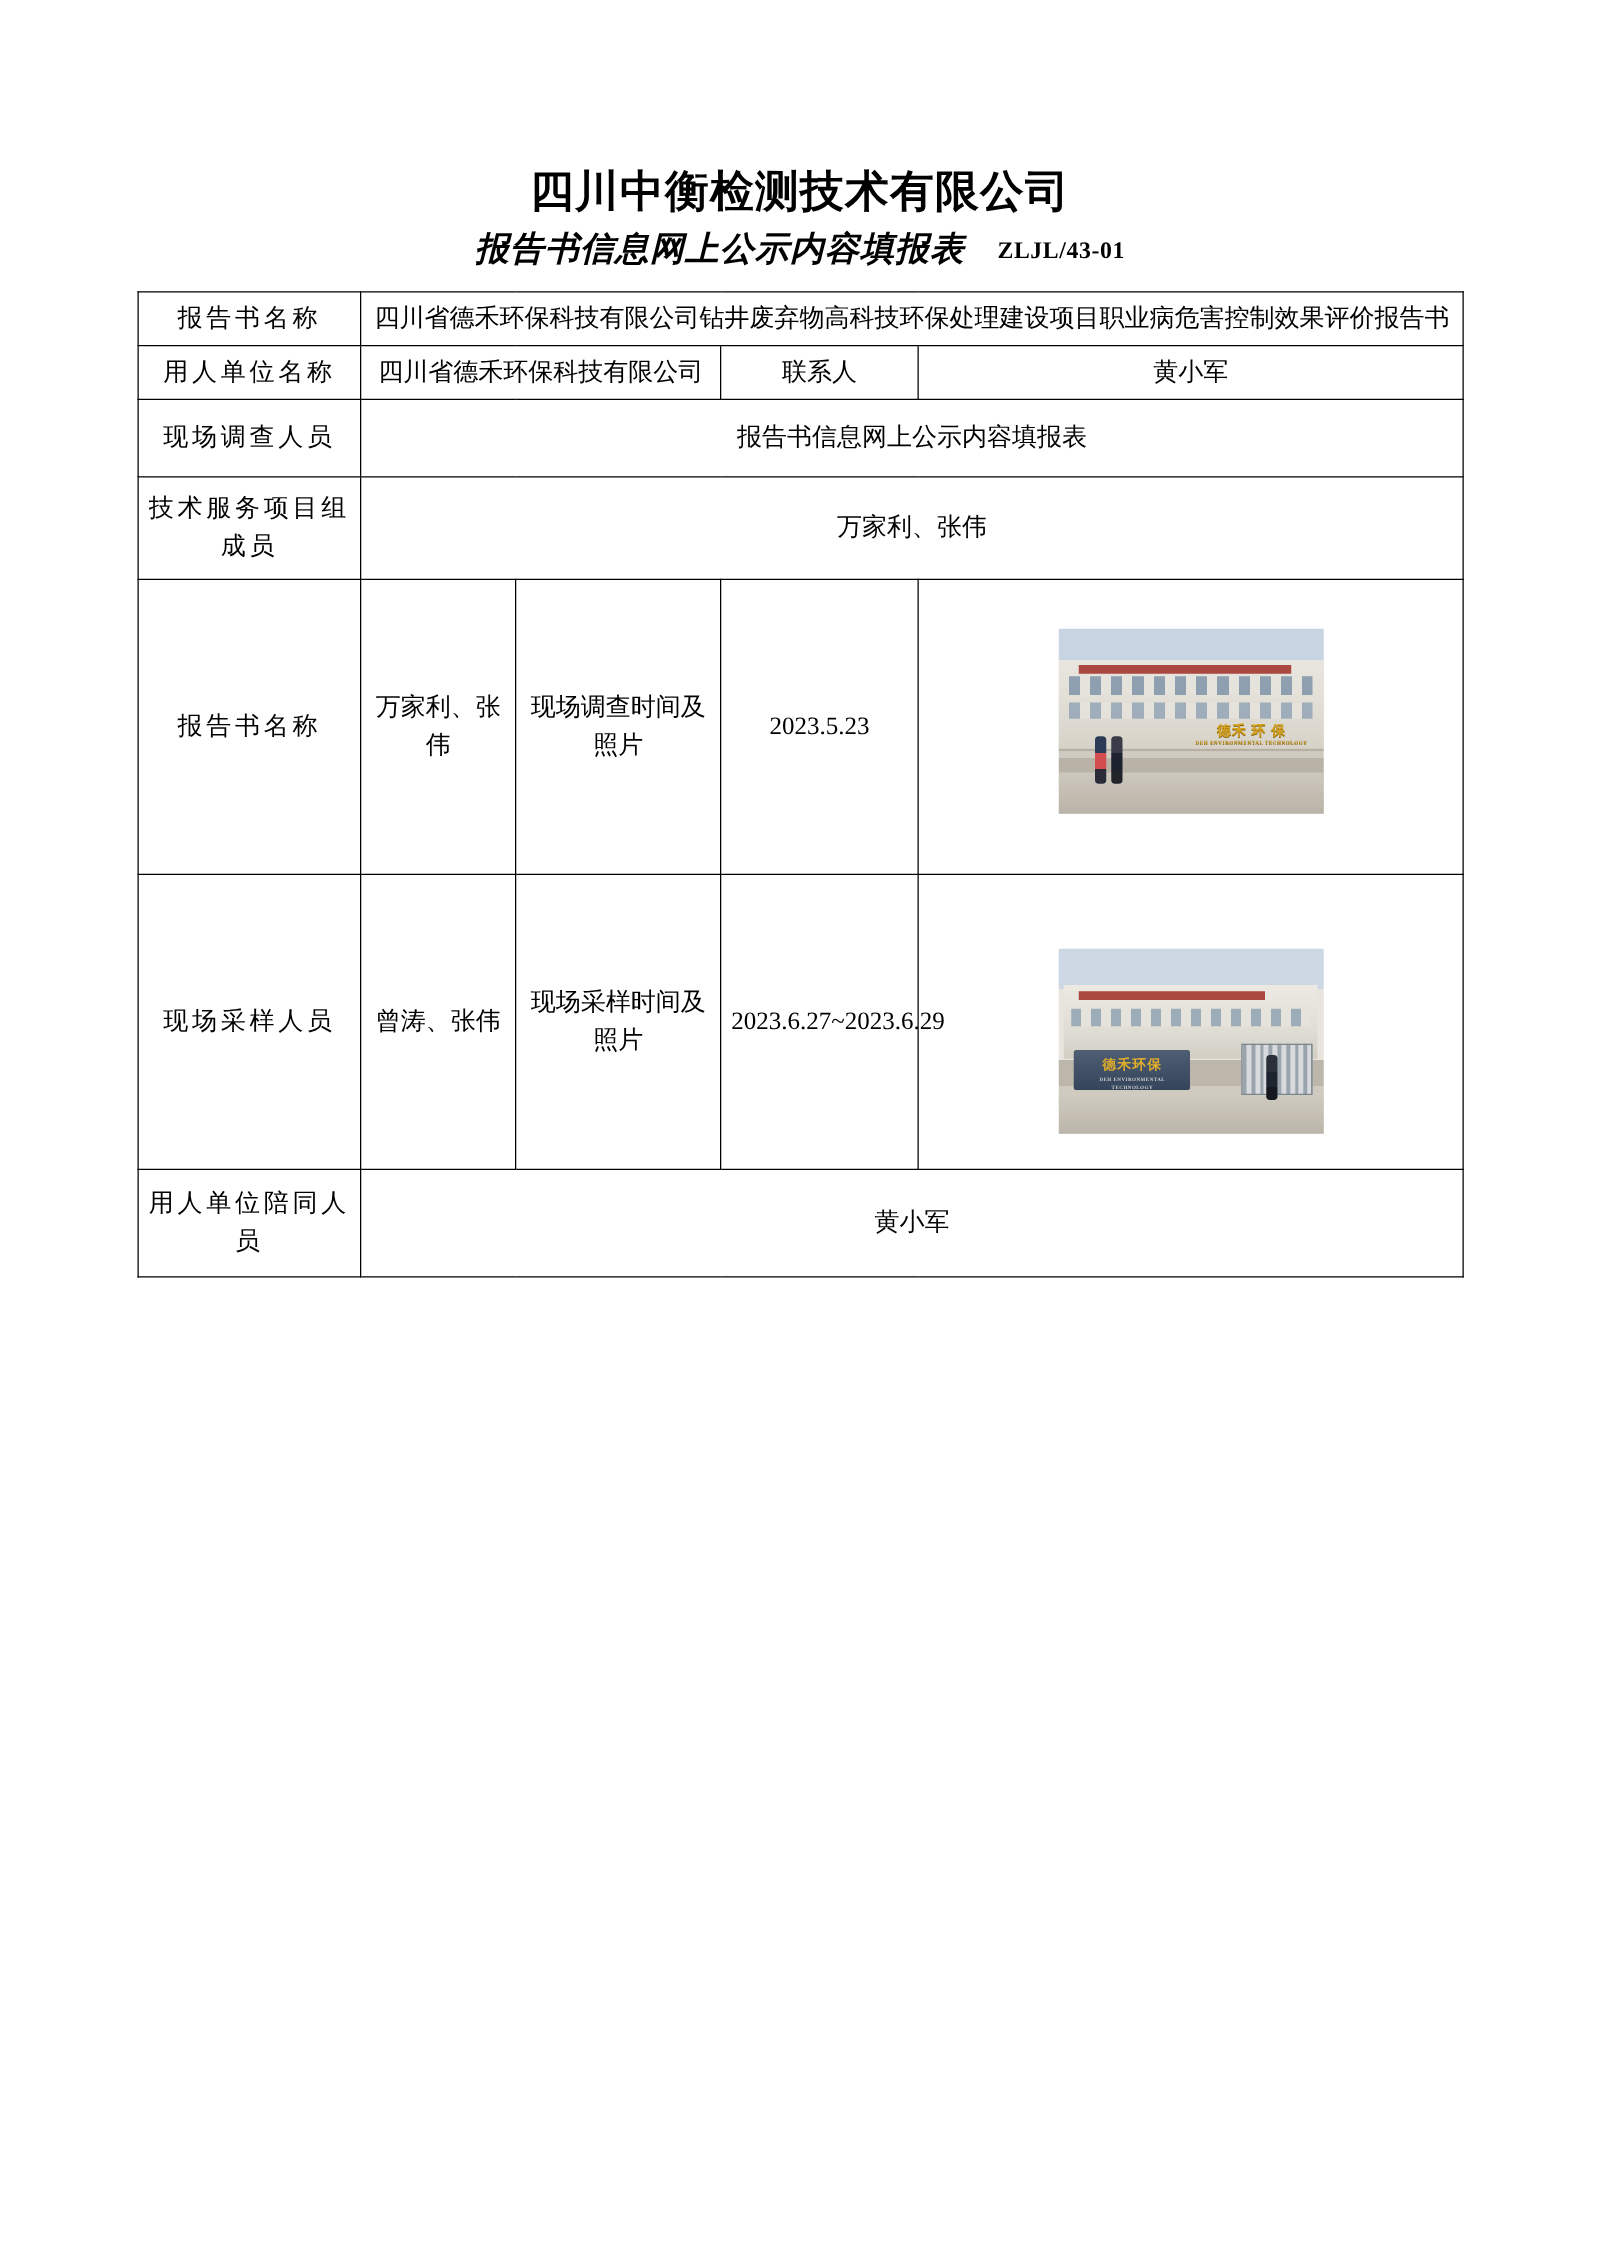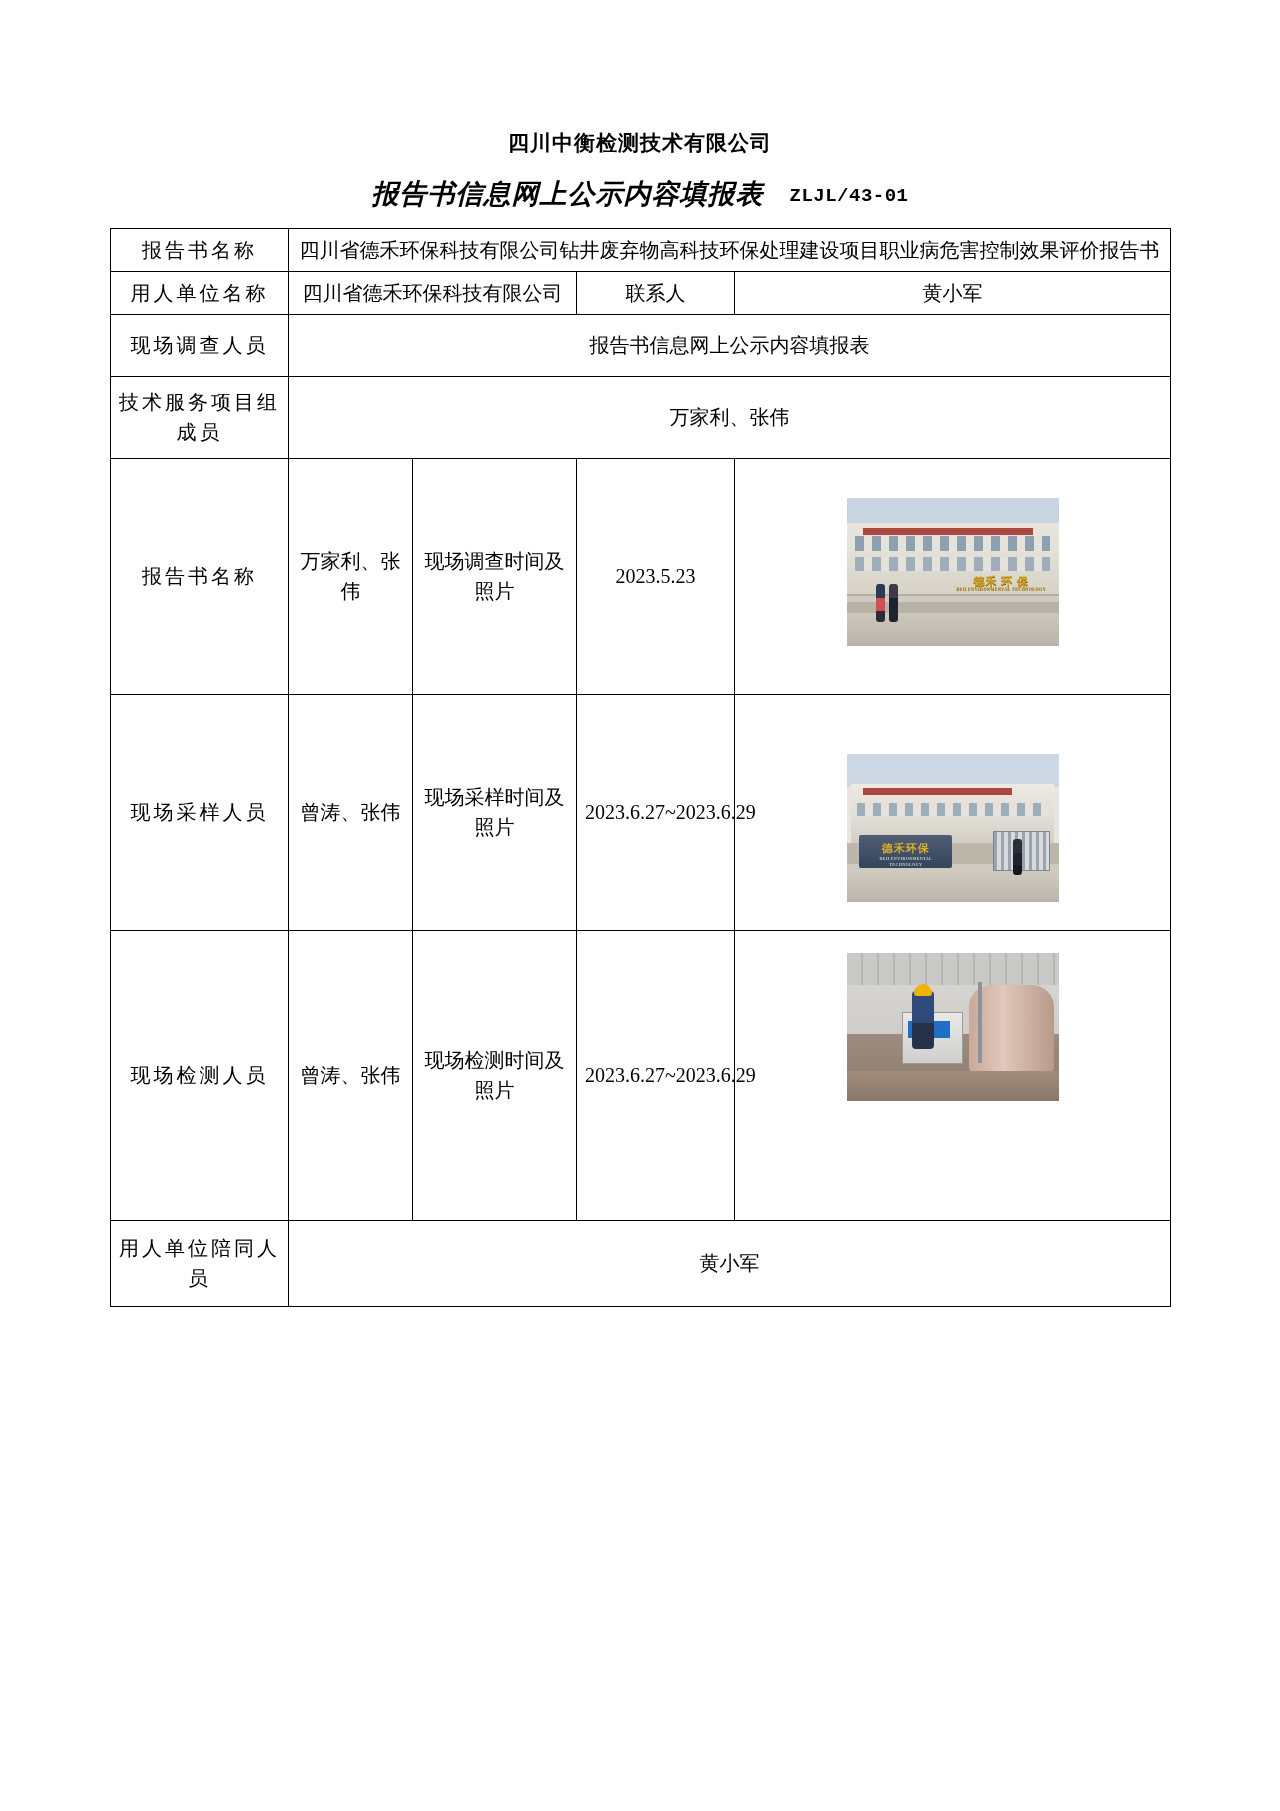--- a/index.html
+++ b/index.html
@@ -16,44 +16,44 @@
   }
   .page {
     width: 1280px;
     height: 1811px;
     box-sizing: border-box;
     padding: 128px 110px 0 110px;
     position: relative;
   }
   .doc-title {
     text-align: center;
-    font-size: 21px;
+    font-size: 35px;
     font-weight: bold;
     letter-spacing: 1px;
     line-height: 1.5;
-    margin: 0 0 16px 0;
+    margin: 0 0 0 0;
   }
   .title-row2 {
     display: flex;
     align-items: baseline;
     justify-content: center;
     gap: 26px;
     margin-bottom: 16px;
   }
   .doc-subtitle {
     font-size: 27px;
     font-weight: bold;
     letter-spacing: 1px;
     font-style: italic;
   }
   .doc-code {
     font-size: 19px;
     font-weight: bold;
     letter-spacing: 0.5px;
-    font-family: Liberation Mono, monospace;
+    font-family: Liberation Serif, serif;
     position: relative;
     top: -2px;
   }
   table.main {
     border-collapse: collapse;
     width: 1060px;
     table-layout: fixed;
     margin: 0 auto;
   }
   table.main td {
@@ -374,38 +374,20 @@
             <div class="ph2-wall-text">
               <span>德禾环保</span>
               <small>DEH ENVIRONMENTAL TECHNOLOGY</small>
             </div>
             <div class="ph2-gate"></div>
             <div class="ph2-person"></div>
           </div>
         </td>
       </tr>
 
-      <tr style="height:290px">
-        <td class="label">现场检测人员</td>
-        <td>曾涛、张伟</td>
-        <td>现场检测时间及照片</td>
-        <td>2023.6.27~2023.6.29</td>
-        <td class="photo-cell" style="vertical-align:top;padding-top:22px">
-          <div class="photo photo3">
-            <div class="ph3-ceiling"></div>
-            <div class="ph3-tank"></div>
-            <div class="ph3-pipe"></div>
-            <div class="ph3-floor"></div>
-            <div class="ph3-panel"></div>
-            <div class="ph3-panel-face"></div>
-            <div class="ph3-worker-body"></div>
-            <div class="ph3-helmet"></div>
-          </div>
-        </td>
-      </tr>
 
       <tr style="height:86px">
         <td class="cell-label-2line">用人单位陪同人员</td>
         <td colspan="4">黄小军</td>
       </tr>
     </tbody>
   </table>
 </div>
 
 </body></html>

